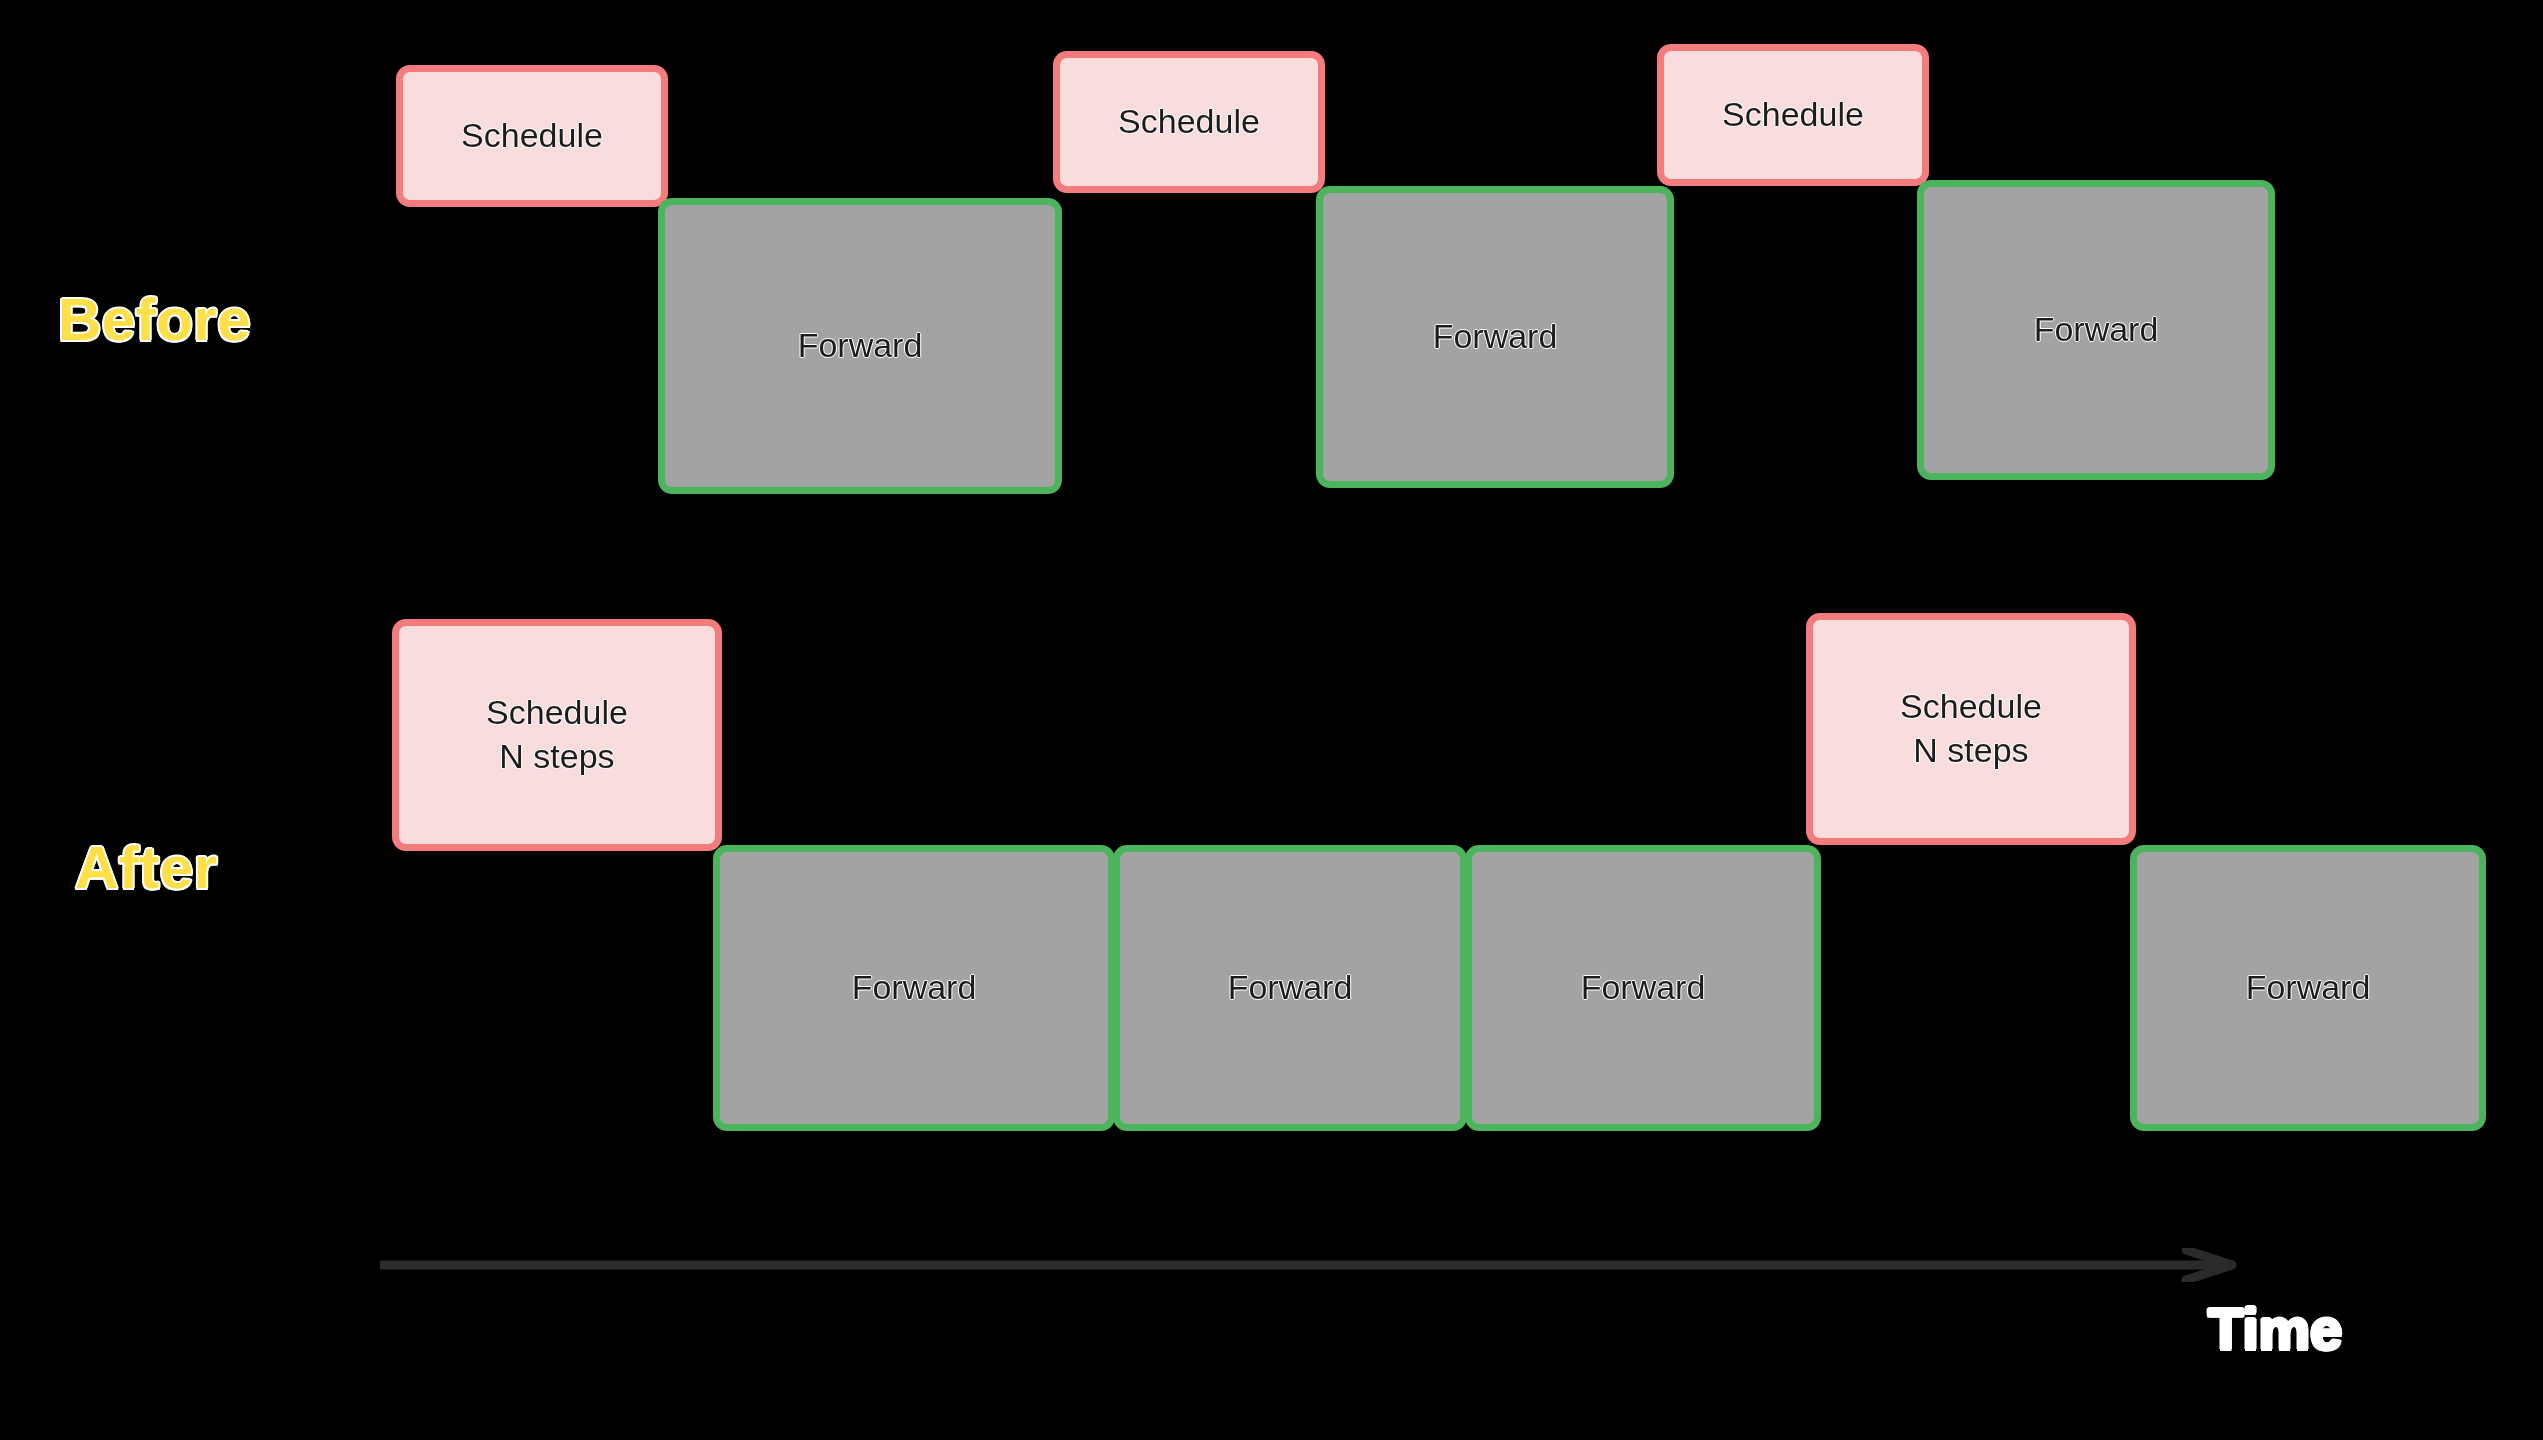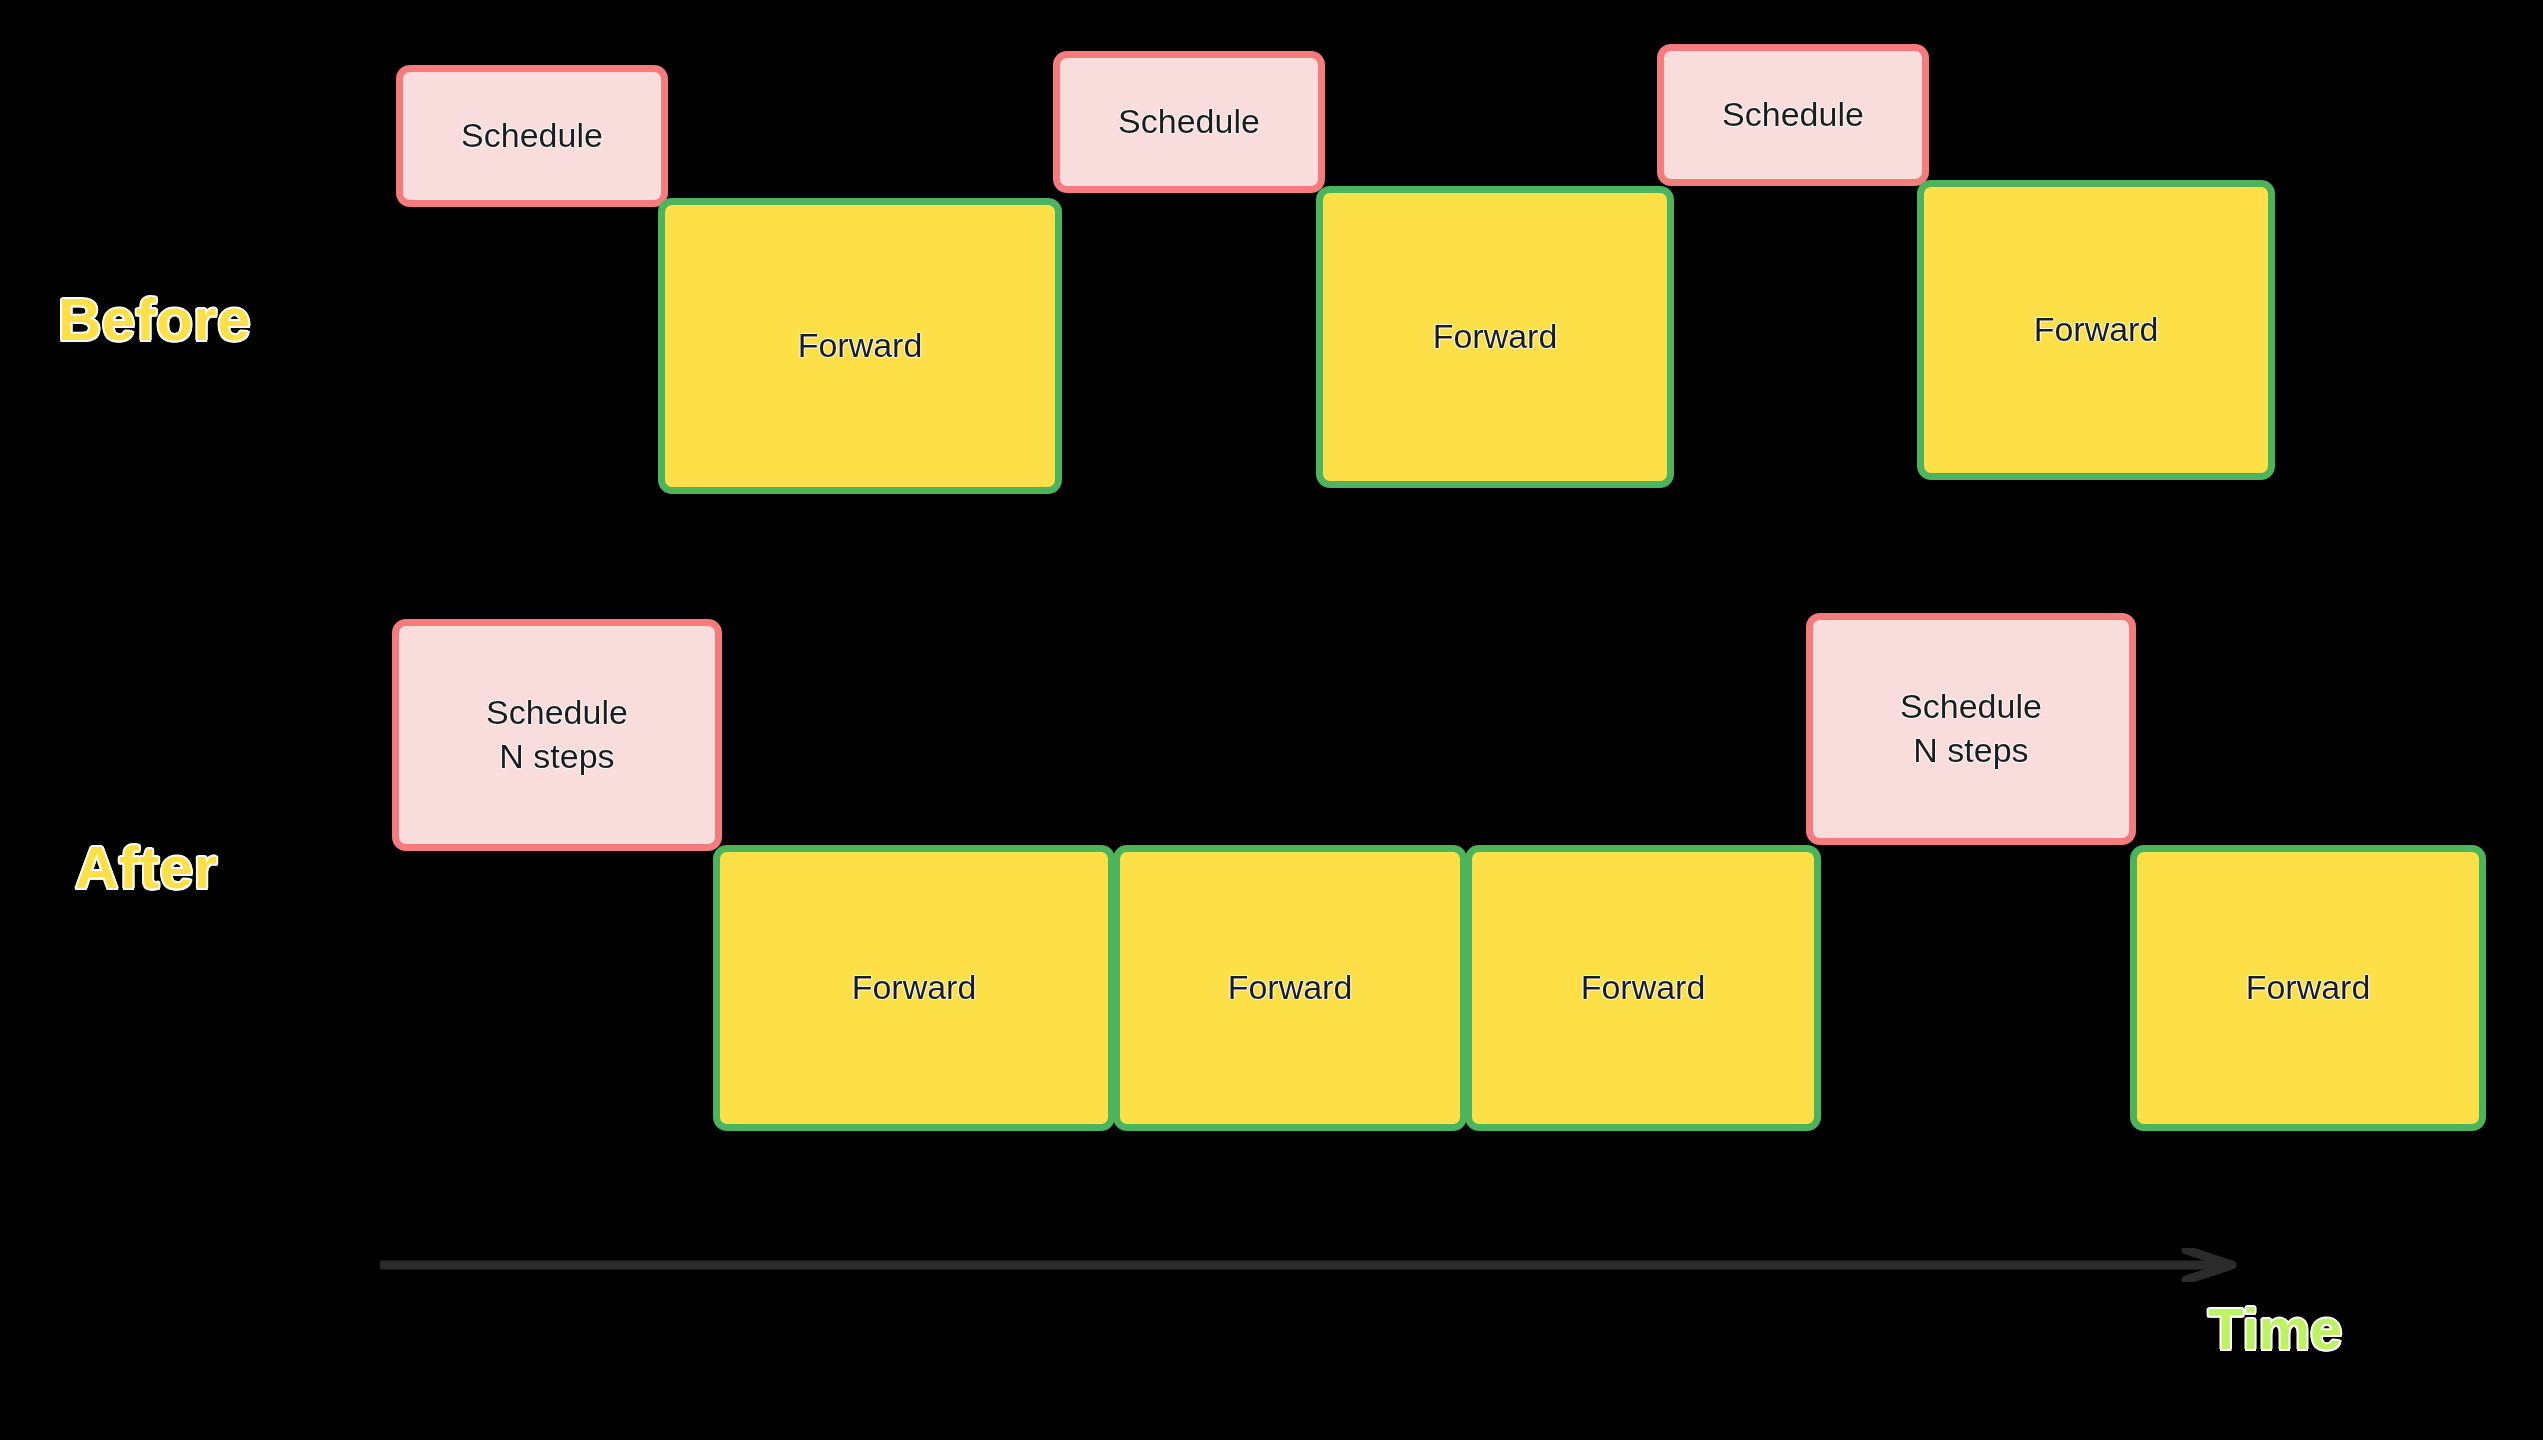--- a/index.html
+++ b/index.html
@@ -58,21 +58,21 @@
        1px 0 0 #ffffff, -1px 0 0 #ffffff,
        0 1px 0 #ffffff, 0 -1px 0 #ffffff;
   }
 
   .block.schedule {
     background: #f9dcdc;
     border: 7px solid #f47c7c;
   }
 
   .block.forward {
-    background: #fde047;
+    background: #a3a3a3;
     border: 7px solid #4cb45c;
     text-align: right;
   }
 
   
   #time-axis {
     position: absolute;
     left: 380px;
     top: 1248px;
     width: 1870px;
@@ -80,21 +80,21 @@
   }
   #time-axis svg { display: block; }
 
   #time-label {
     position: absolute;
     left: 2208px;
     top: 1295px;
     font-family: "Liberation Sans", sans-serif;
     font-weight: bold;
     font-size: 58px;
-    color: #bef264;
+    color: #ffffff;
     white-space: nowrap;
     -webkit-text-stroke: 2.5px #ffffff;
     paint-order: stroke fill;
     text-shadow:
        2px 0 0 #ffffff, -2px 0 0 #ffffff,
        0 2px 0 #ffffff, 0 -2px 0 #ffffff,
        1.5px 1.5px 0 #ffffff, -1.5px 1.5px 0 #ffffff,
        1.5px -1.5px 0 #ffffff, -1.5px -1.5px 0 #ffffff;
   }
 </style>

